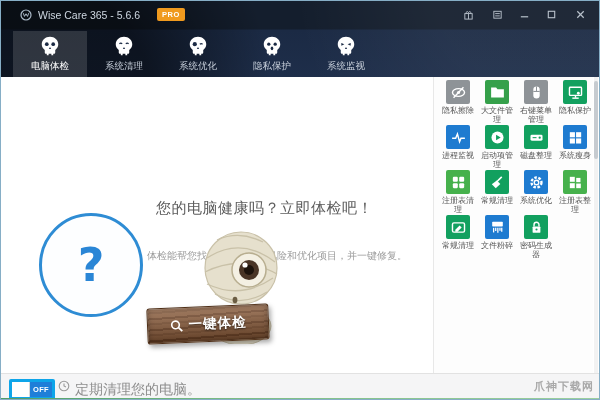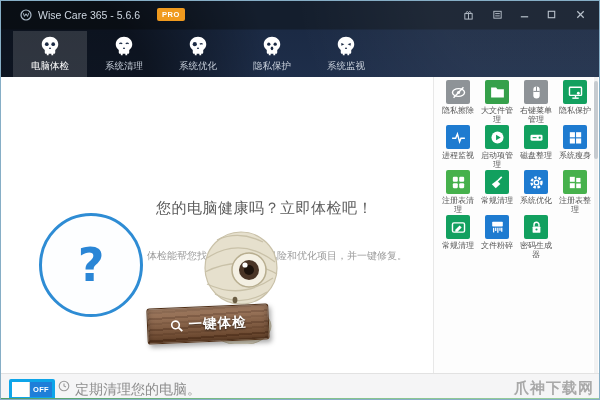--- a/index.html
+++ b/index.html
@@ -59,21 +59,21 @@
   .scroll-thumb{position:absolute;right:1px;top:80px;width:4px;height:78px;background:#c6cbd0;border-radius:2px;}
   
   .footer{position:absolute;left:0;top:372px;width:600px;height:25px;background:#f5f5f6;border-top:1px solid #e2e2e2;box-sizing:border-box;}
   .toggle{position:absolute;left:8px;top:5px;width:40px;height:15px;border:3px solid #0ea5e9;border-radius:2px;
           display:flex;overflow:hidden;cursor:pointer;background:#fff;}
   .toggle-knob{width:17px;background:#fff;border-right:1px solid #d8d8d8;}
   .toggle-state{flex:1;background:#1f7ed8;color:#fff;font-size:7.5px;font-weight:bold;
                 display:flex;align-items:center;justify-content:center;letter-spacing:.3px;}
   .footer-text{position:absolute;left:74px;top:7px;font-size:14px;color:#8d8d8d;}
   .clock{position:absolute;left:57px;top:6px;}
-  .watermark{position:absolute;right:7px;top:5px;font-size:15px;font-weight:bold;color:#a9a9a9;letter-spacing:1px;}
+  .watermark{position:absolute;right:7px;top:5px;font-size:11px;font-weight:bold;color:#a9a9a9;letter-spacing:1px;}
   .desktop-strip{position:absolute;left:0;top:397px;width:600px;height:3px;
                  background:linear-gradient(90deg,#4f9d68,#7dbd85 40%,#9ccf9f);}
 </style>
 </head>
 <body>
 
 <div class="header">
   <div class="titlebar">
     <svg class="app-logo" viewBox="0 0 12 12">
       <circle cx="6" cy="6" r="5" fill="none" stroke="#aab8c6" stroke-width="1.2"></circle>

